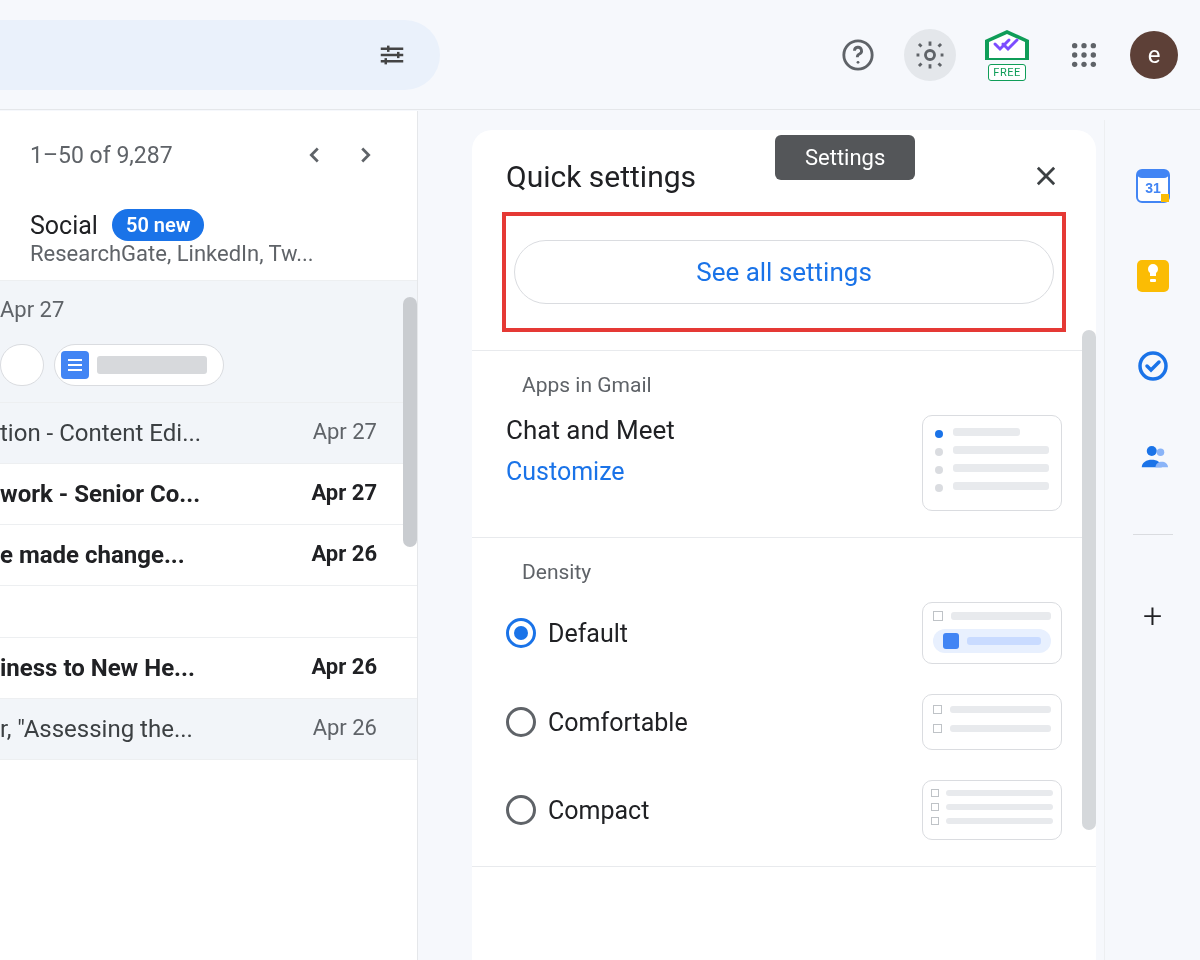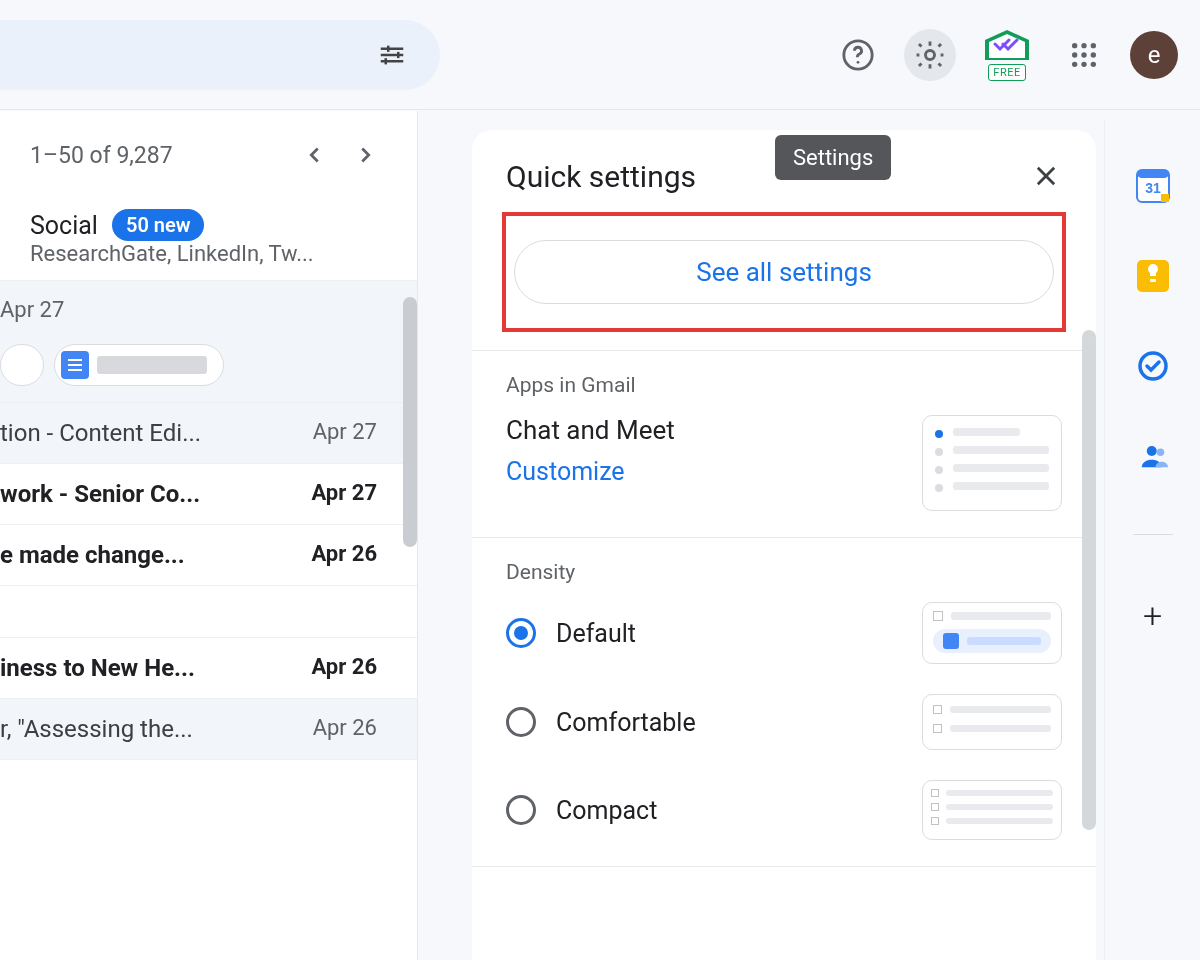--- a/index.html
+++ b/index.html
@@ -132,38 +132,38 @@
   .panel-title{font-size:30px;color:var(--ink);}
   .close-btn{width:40px;height:40px;display:flex;align-items:center;justify-content:center;cursor:pointer;}
   .see-all-wrap{padding:6px 30px 18px 30px;}
   .see-all-frame{border:4px solid #e53935;padding:24px 8px;}
   .see-all{
     width:100%;height:64px;border:1px solid var(--line2);border-radius:36px;
     display:flex;align-items:center;justify-content:center;
     color:var(--g-blue);font-size:26px;cursor:pointer;background:#fff;
   }
   .section{border-top:1px solid var(--line);padding:22px 34px 26px 34px;}
-  .section-title{color:var(--muted);font-size:21px;margin-bottom:18px;}
+  .section-title{color:var(--muted);font-size:21px;margin-bottom:18px;margin-left:16px;}
   .cm-row{display:flex;align-items:flex-start;justify-content:space-between;gap:16px;}
   .cm-left{display:flex;flex-direction:column;gap:12px;}
   .cm-name{font-size:26px;}
   .cm-link{font-size:25px;color:var(--g-blue);cursor:pointer;}
   .preview-card{
     width:140px;height:96px;border:1px solid var(--line2);border-radius:10px;background:#fff;
     padding:12px;display:flex;gap:10px;flex:none;
   }
   .preview-card .dots{display:flex;flex-direction:column;gap:10px;padding-top:2px;}
   .preview-card .dot{width:8px;height:8px;border-radius:50%;background:#dadce0;}
   .preview-card .dot.on{background:var(--g-blue);}
   .preview-card .bars{flex:1;display:flex;flex-direction:column;gap:10px;}
   .preview-card .bar{height:8px;background:#e8eaed;border-radius:3px;}
 
   .density-list{display:flex;flex-direction:column;gap:30px;}
   .density-row{display:flex;align-items:center;justify-content:space-between;gap:16px;}
-  .density-left{display:flex;align-items:center;gap:20px;}
+  .density-left{display:flex;align-items:center;gap:12px;}
   .radio{
     width:30px;height:30px;border-radius:50%;border:3px solid #5f6368;
     display:inline-flex;align-items:center;justify-content:center;cursor:pointer;flex:none;
   }
   .radio.checked{border-color:var(--g-blue);}
   .radio.checked::after{content:"";width:14px;height:14px;border-radius:50%;background:var(--g-blue);}
   .density-label{font-size:25px;}
   .density-prev{width:140px;border:1px solid var(--line2);border-radius:10px;background:#fff;flex:none;}
   .dp-def{height:62px;padding:8px 10px;display:flex;flex-direction:column;gap:8px;}
   .dp-def .r1{display:flex;gap:8px;align-items:center;}
@@ -177,21 +177,21 @@
   .dp-comf .ln{height:7px;background:#e8eaed;border-radius:3px;flex:1;}
   .dp-comp{height:60px;padding:8px;display:flex;flex-direction:column;gap:6px;}
   .dp-comp .r{display:flex;gap:7px;align-items:center;}
   .dp-comp .sq{width:8px;height:8px;border:1.5px solid #bfc3c7;}
   .dp-comp .ln{height:6px;background:#e8eaed;border-radius:3px;flex:1;}
 
   
   .tooltip{
     position:absolute;left:775px;top:135px;
     background:#545659;color:#fff;font-size:22px;
-    padding:10px 18px;border-radius:6px;z-index:30;
+    padding:10px 30px;border-radius:6px;z-index:30;
   }
 
   
   .panel-sb{position:absolute;right:0;top:200px;width:14px;height:500px;background:#d5d8db;border-radius:8px;}
 
   
   .rail{
     position:absolute;right:0;top:120px;width:96px;bottom:0;border-left:1px solid #edeff1;
     display:flex;flex-direction:column;align-items:center;gap:54px;padding-top:48px;background:var(--bg);
   }

